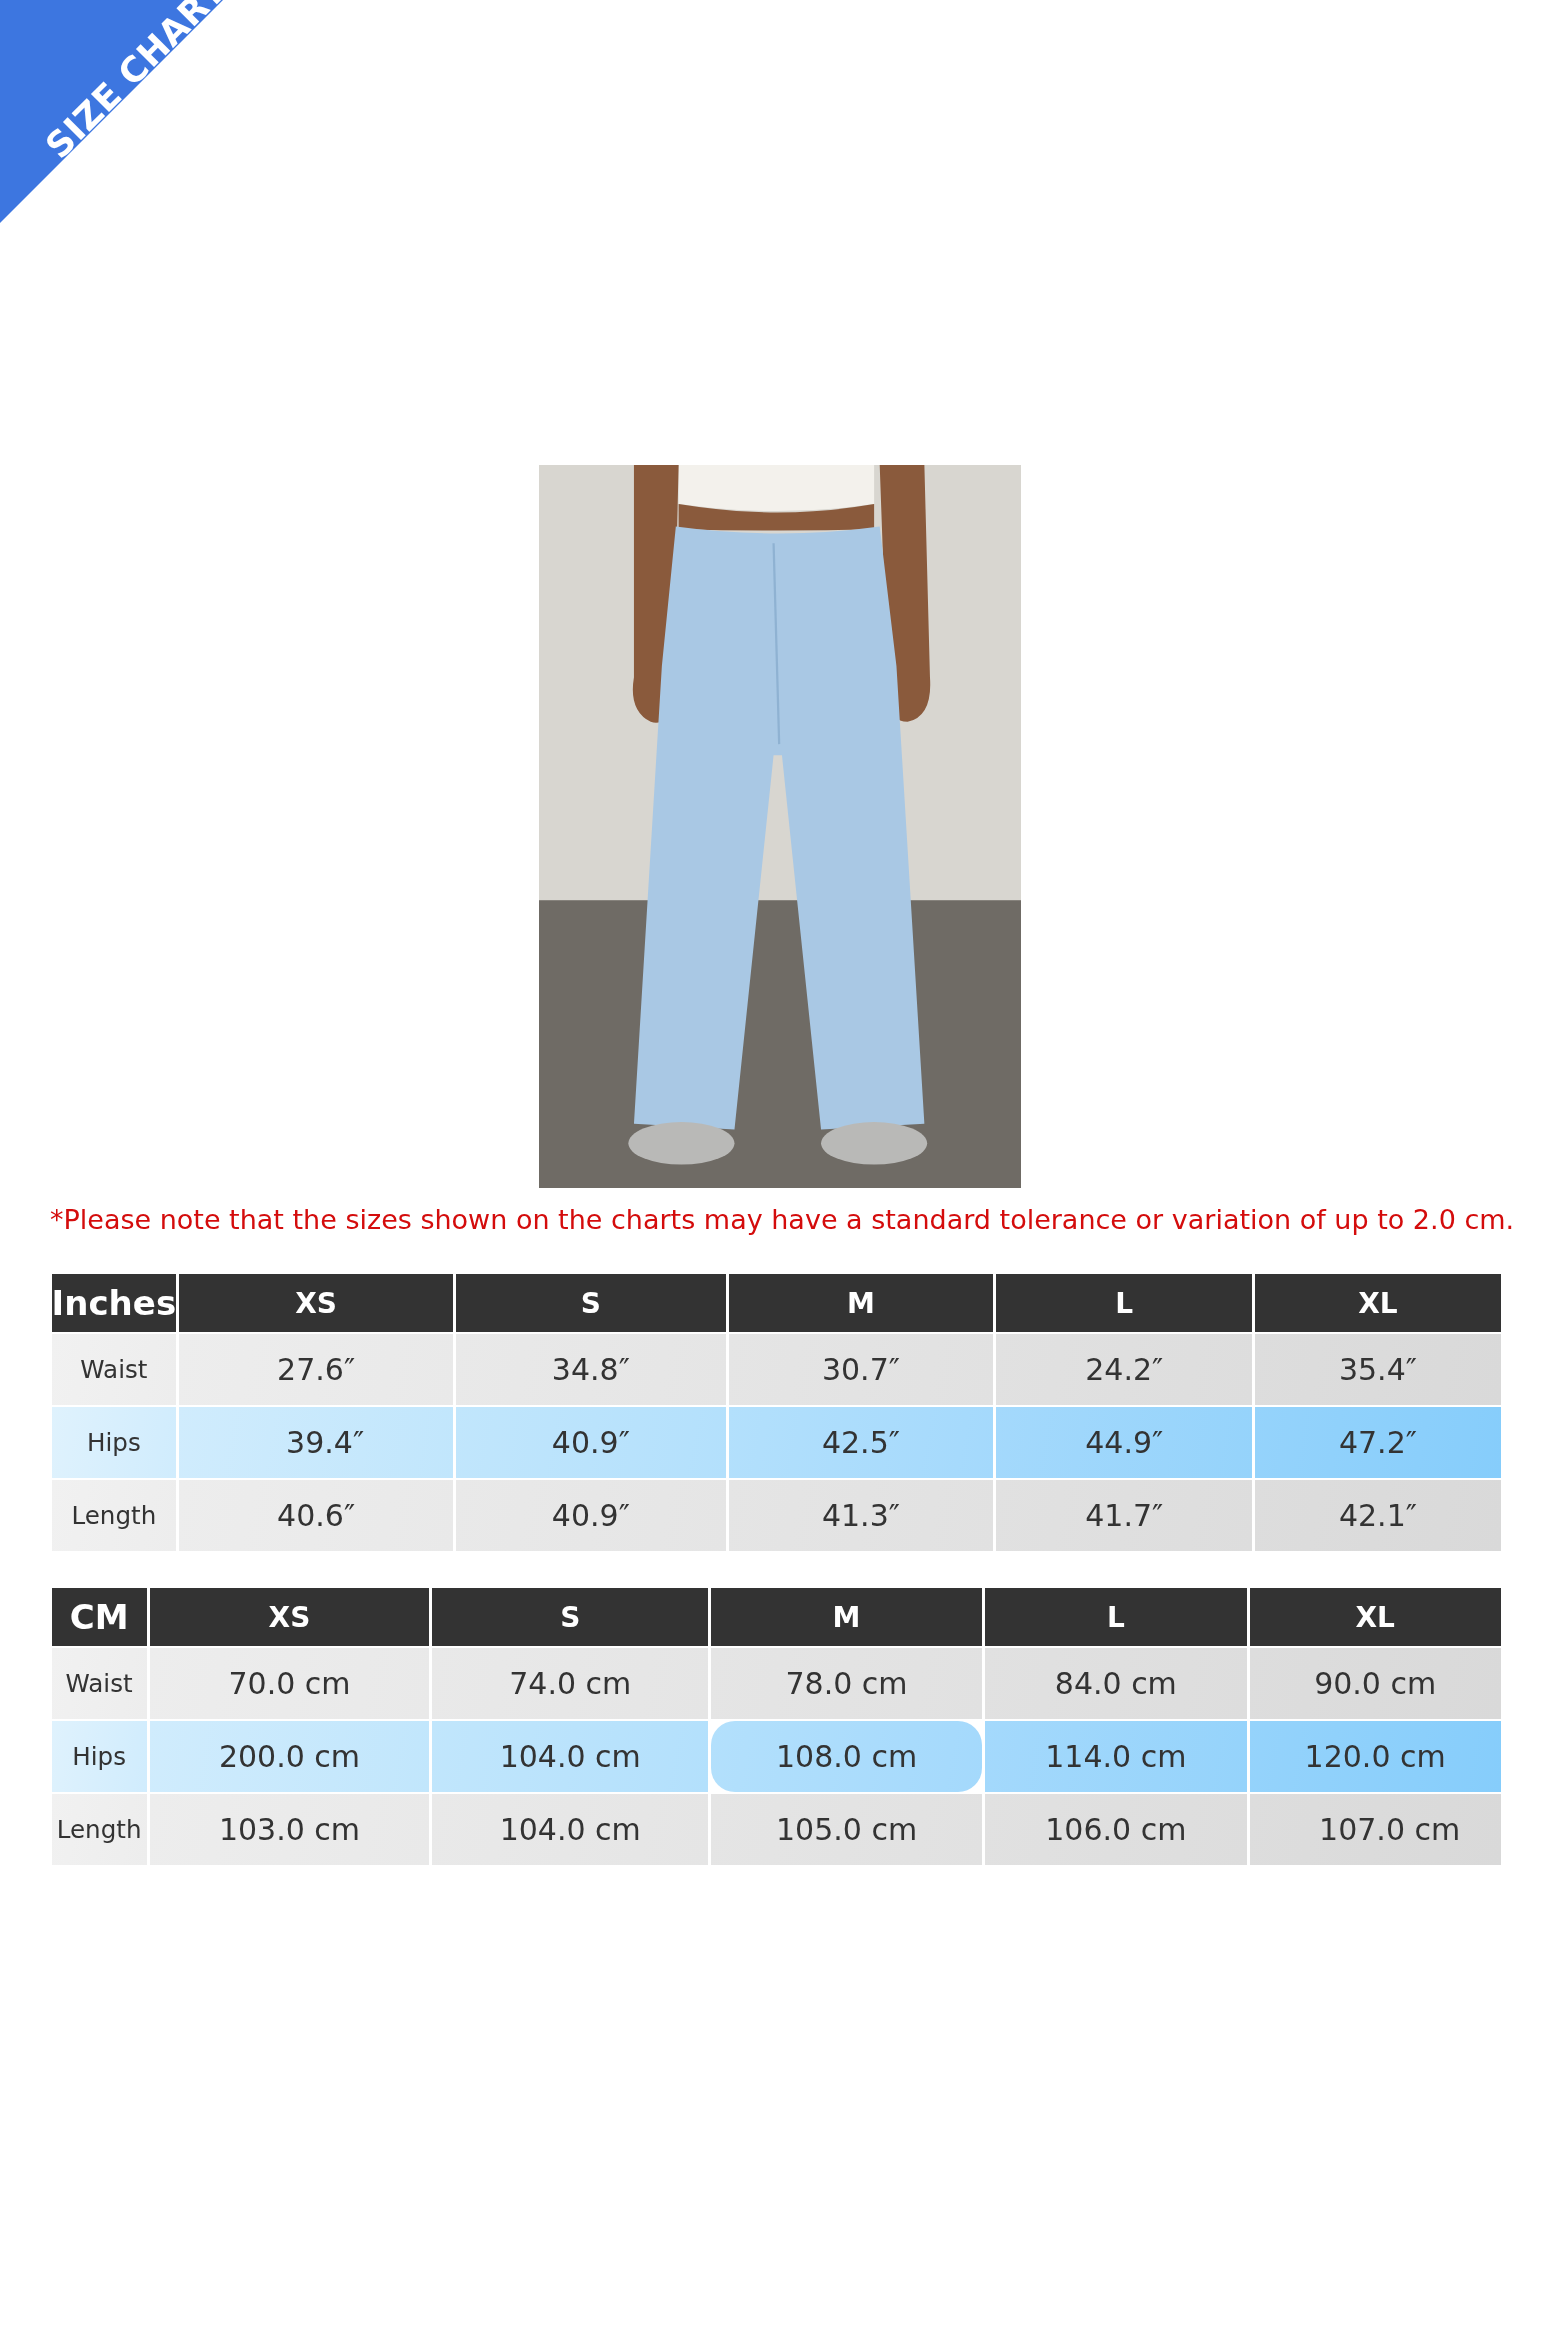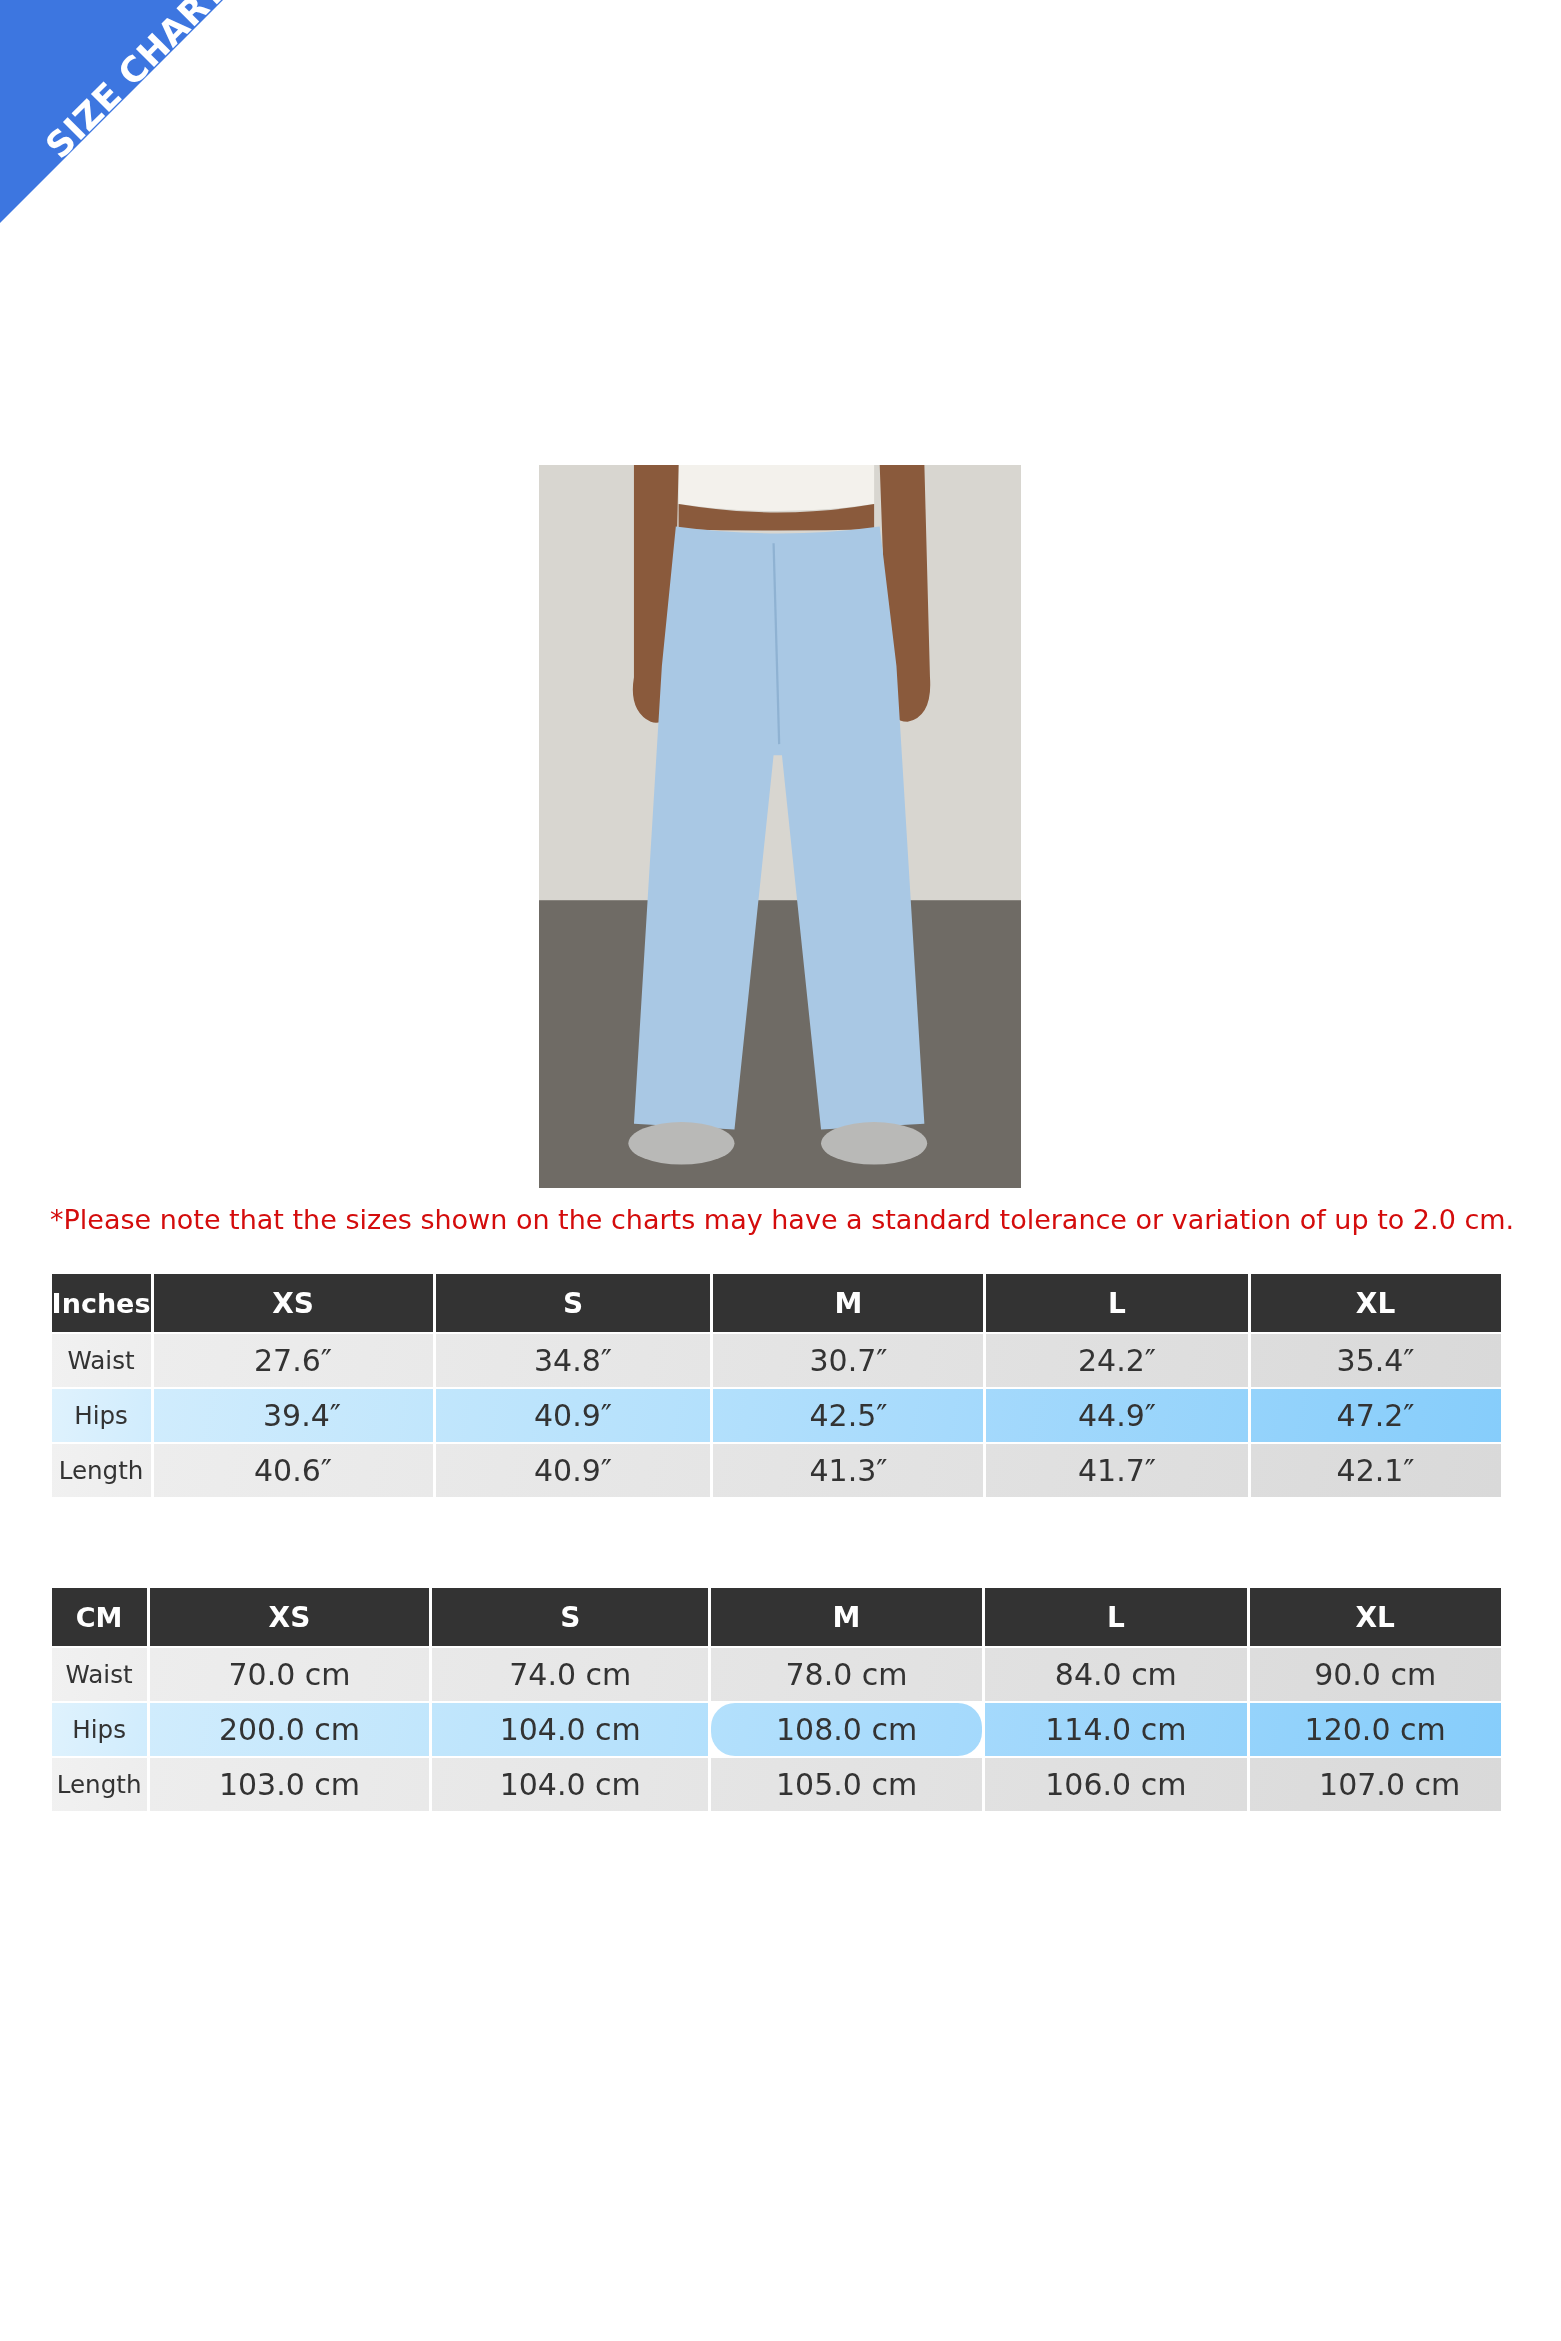--- a/index.html
+++ b/index.html
@@ -12,22 +12,22 @@
                  color: #ffffff; font-weight: bold; font-size: 35px; letter-spacing: 0.6px;
                  transform: rotate(-45deg); transform-origin: center; white-space: nowrap; }
   .photo { position: absolute; left: 539px; top: 465px; width: 482px; height: 723px; overflow: hidden;
            background: linear-gradient(180deg, #dcdad5 0%, #d3d1cb 58%, #6e6a64 60%, #7a766f 100%); }
   .photo svg { width: 100%; height: 100%; display: block; }
   .note { position: absolute; left: 50px; top: 1204px; color: #d40c0c; font-size: 27px; white-space: nowrap; }
   .size-table { position: absolute; left: 52px; width: 1455px; border-collapse: separate; border-spacing: 3.4px 2.8px;
                 margin-left: -3.4px; }
   .size-table th { background: #333333; color: #ffffff; font-weight: bold; font-size: 28px; height: 58px;
                    text-align: center; padding: 0; }
-  .size-table th.unit { font-size: 27px; text-align: center; }
-  .size-table td { height: 53px; text-align: center; font-size: 30px; color: #333333; padding: 0; }
+  .size-table th.unit { font-size: 34px; text-align: center; }
+  .size-table td { height: 71px; text-align: center; font-size: 30px; color: #333333; padding: 0; }
   .size-table td.label { font-size: 24.6px; }
   .row-grey td { background: linear-gradient(90deg, #f1f1f1 0%, #d9d9d9 100%); background-attachment: scroll; }
   .row-blue td { background: #c3e6fb; }
   .table-inches { top: 1272px; }
   .table-cm { top: 1586px; }
   col.c0 { width: 95px; } col.c1 { width: 280px; } col.c2 { width: 276px; }
   col.c3 { width: 271px; } col.c4 { width: 262px; } col.c5 { width: 251px; }
 </style>
 </head>
 <body>

